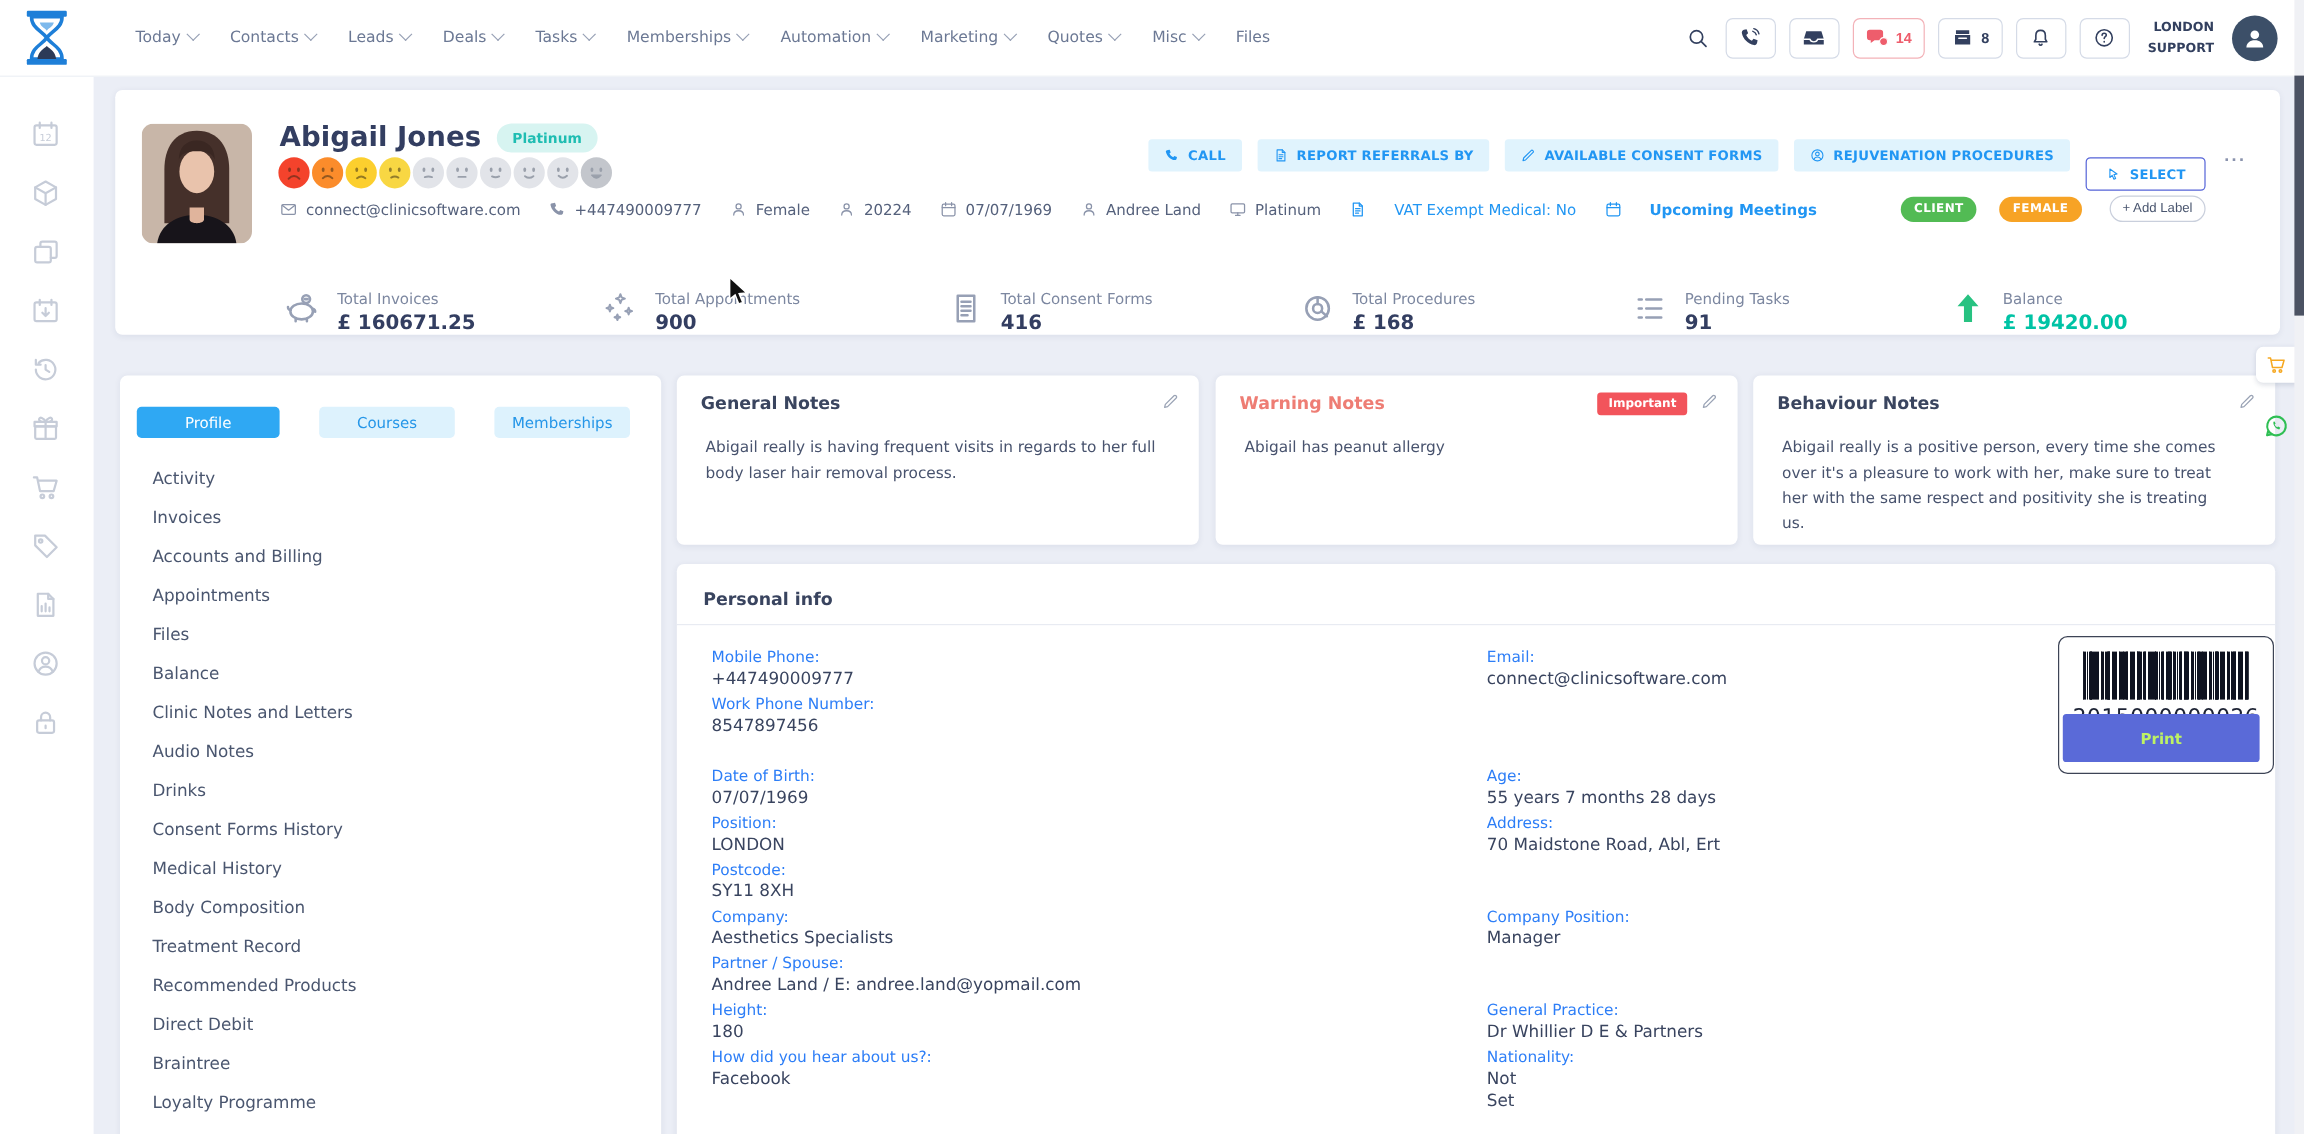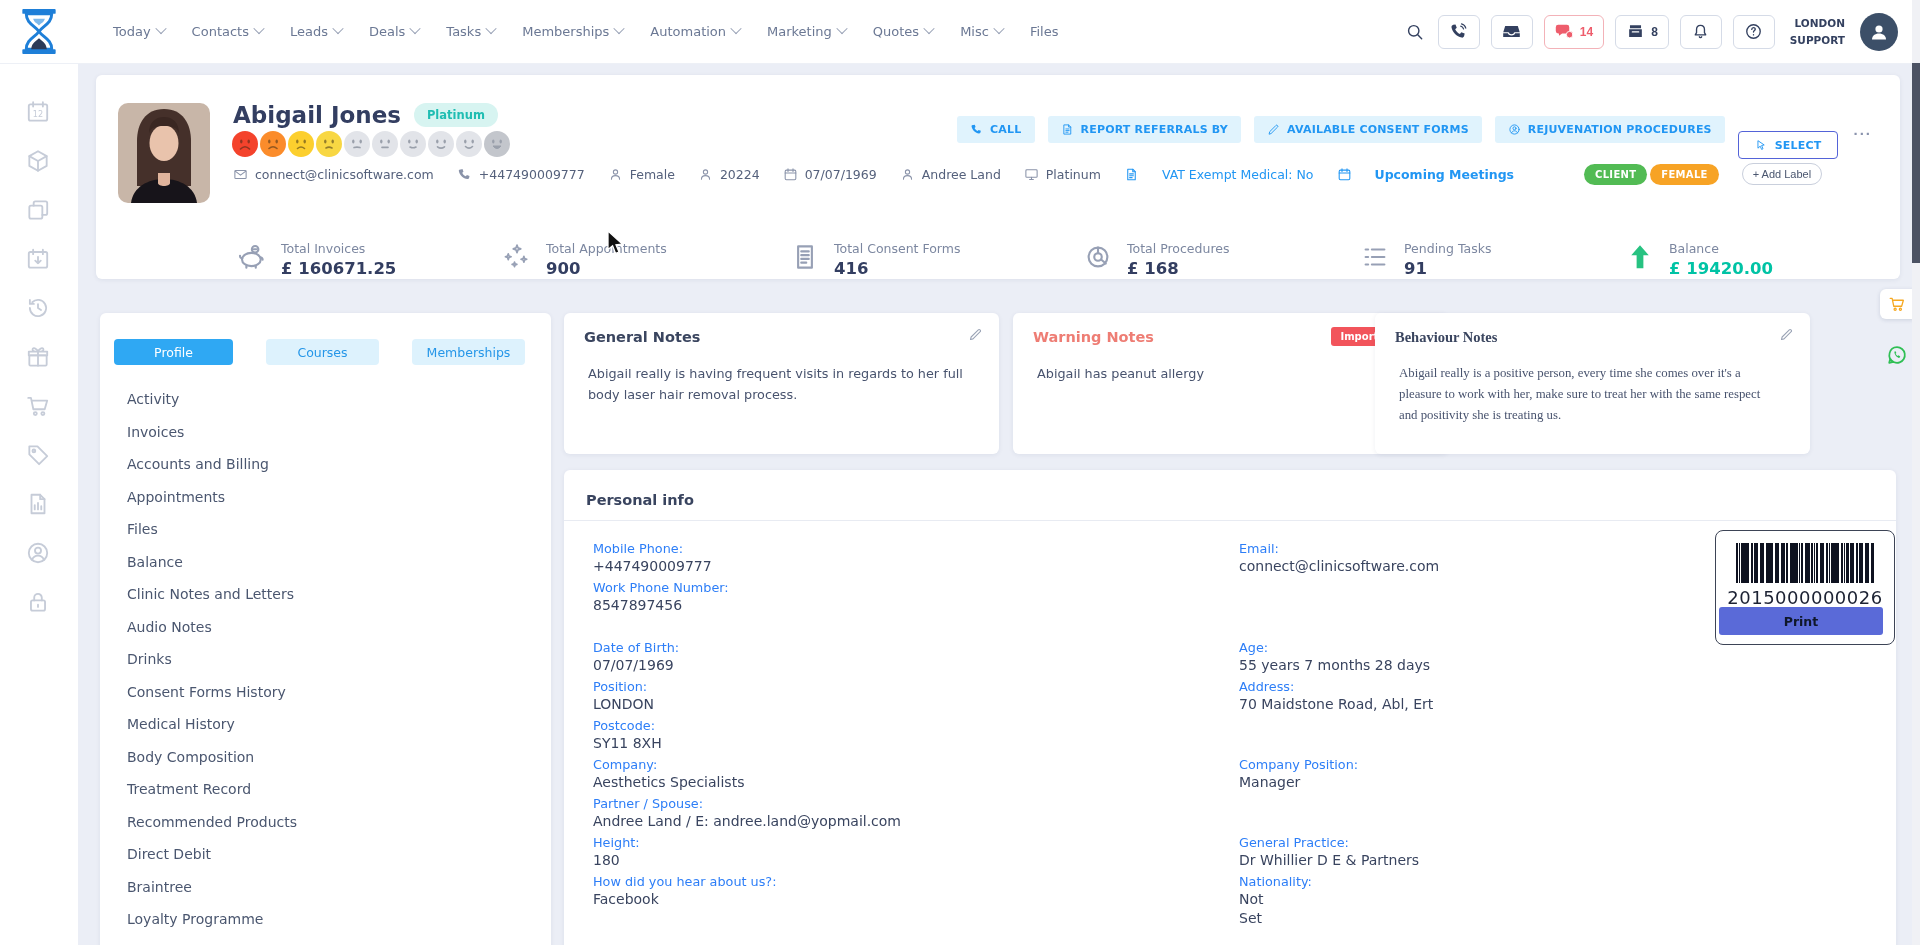--- a/index.html
+++ b/index.html
@@ -85,21 +85,21 @@
   .pi-spacer{height:21px;}
   .pi-label{font-size:12.8px;line-height:17px;color:#2d7ef7;}
   .pi-value{font-size:14px;line-height:19px;color:#39445f;margin-bottom:3px;white-space:pre-line;}
   
   .bc-card{position:absolute;left:1715px;top:530px;width:180px;height:115px;background:#fff;border:1.5px solid #3d4456;border-radius:8px;z-index:25;box-sizing:border-box;}
   .bc-bars{position:absolute;left:20px;top:12px;width:138px;height:40px;background-color:#fff;background-image:
     repeating-linear-gradient(90deg,#0e1220 0 2px,transparent 2px 5px),
     repeating-linear-gradient(90deg,#0e1220 0 1px,transparent 1px 3px),
     repeating-linear-gradient(90deg,transparent 0 6px,#0e1220 6px 9px,transparent 9px 13px);}
   .bc-num{position:absolute;left:0;top:56px;width:100%;text-align:center;font-size:18px;color:#1c2233;letter-spacing:.5px;}
-  .bc-print{position:absolute;left:3px;right:11px;bottom:9px;height:28px;background:#5a6ad8;color:#0f172a;border:none;border-radius:3px;font-size:12.5px;font-weight:bold;font-family:inherit;cursor:pointer;}
+  .bc-print{position:absolute;left:3px;right:11px;bottom:9px;height:40px;background:#5a6ad8;color:#bef264;border:none;border-radius:3px;font-size:12.5px;font-weight:bold;font-family:inherit;cursor:pointer;}
   
   .float-cart{position:absolute;left:1880px;top:289px;width:34px;height:30px;background:#fff;border-radius:6px 0 0 6px;box-shadow:0 1px 4px rgba(30,45,90,.15);display:flex;align-items:center;justify-content:center;color:#f6a821;cursor:pointer;z-index:26;}
   .float-cart svg{width:18px;height:18px;}
   .float-wa{position:absolute;left:1886px;top:344px;width:22px;height:22px;color:#2fbf54;cursor:pointer;z-index:26;}
   .float-wa svg{width:22px;height:22px;}
   .scroll-track{position:absolute;right:0;top:0;width:8px;height:945px;background:#f0f1f5;z-index:40;}
   .scroll-thumb{position:absolute;right:0;top:63px;width:8px;height:200px;background:#4b5263;cursor:pointer;}
   .cursor{position:absolute;left:606px;top:230px;z-index:50;pointer-events:none;}
 </style>
 </head>
@@ -540,21 +540,21 @@
             <use href="#i-doc"></use>
           </svg>
           <span>VAT Exempt Medical: No</span>
         </span>
       <span class="c-item accent strong">
           <svg class="ic">
             <use href="#i-calendar"></use>
           </svg>
           <span>Upcoming Meetings</span>
         </span>
-      <span style="display:flex;gap:3px;align-items:center;padding-left:47px;">
+      <span style="display:flex;gap:19px;align-items:center;padding-left:47px;">
           <span class="pill" style="background-color: rgb(82, 187, 84);">CLIENT</span>
           <span class="pill" style="background-color: rgb(247, 163, 37);">FEMALE</span>
         </span>
       <button class="addlabel">+ Add Label</button>
     </div>
 
     <div class="actions">
       <button class="act">
           <svg class="ic">
             <use href="#i-handset"></use>
@@ -724,21 +724,21 @@
 
   <section class="card note-card" style="left:1013px;">
     <div class="note-title warn">Warning Notes</div>
     <span class="imp-badge">Important</span>
     <svg class="ic note-pencil">
         <use href="#i-pencil"></use>
       </svg>
     <div class="note-body">Abigail has peanut allergy</div>
   </section>
 
-  <section class="card note-card" style="left:1375px;font-family:Liberation Serif, serif;">
+  <section class="card note-card" style="left:1461px;">
     <div class="note-title">Behaviour Notes</div>
     <svg class="ic note-pencil">
         <use href="#i-pencil"></use>
       </svg>
     <div class="note-body" style="right:40px;">Abigail really is a positive person, every time she comes over it's a pleasure to work with her, make sure to treat her with the same respect and positivity she is treating us.</div>
   </section>
 
   <section class="card pi-card">
     <div class="pi-title">Personal info</div>
     <div class="pi-divider"></div>

